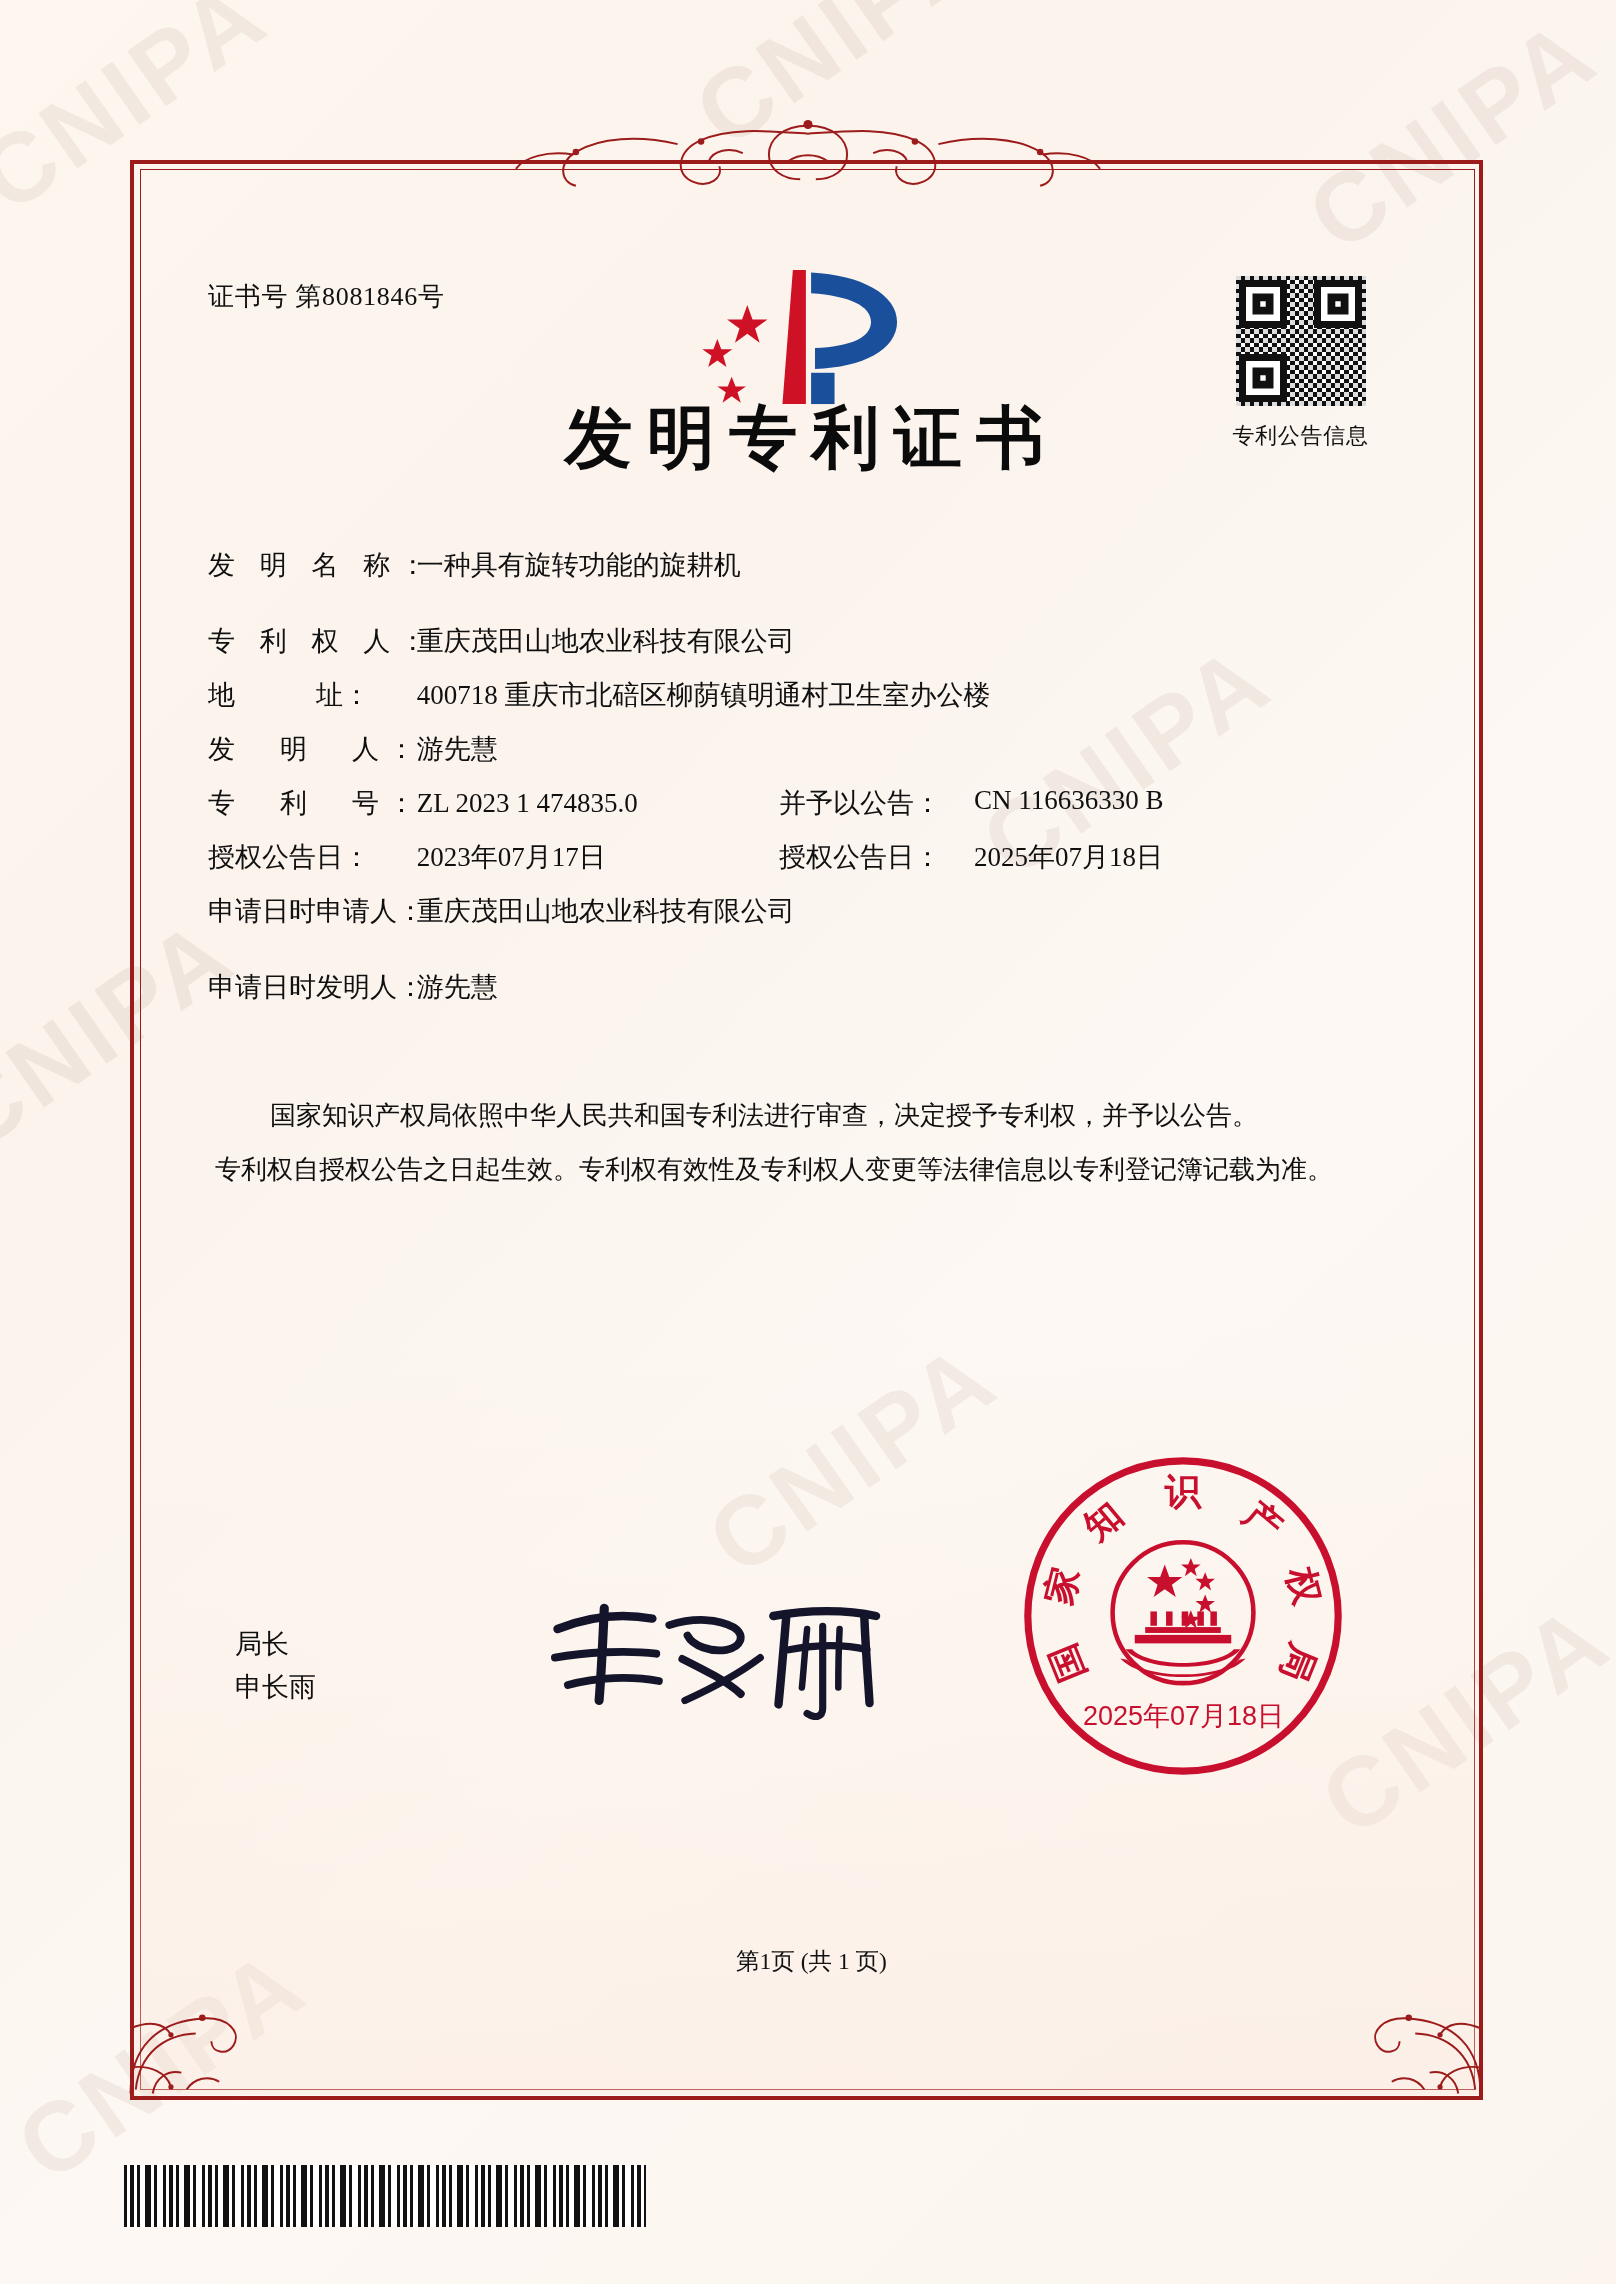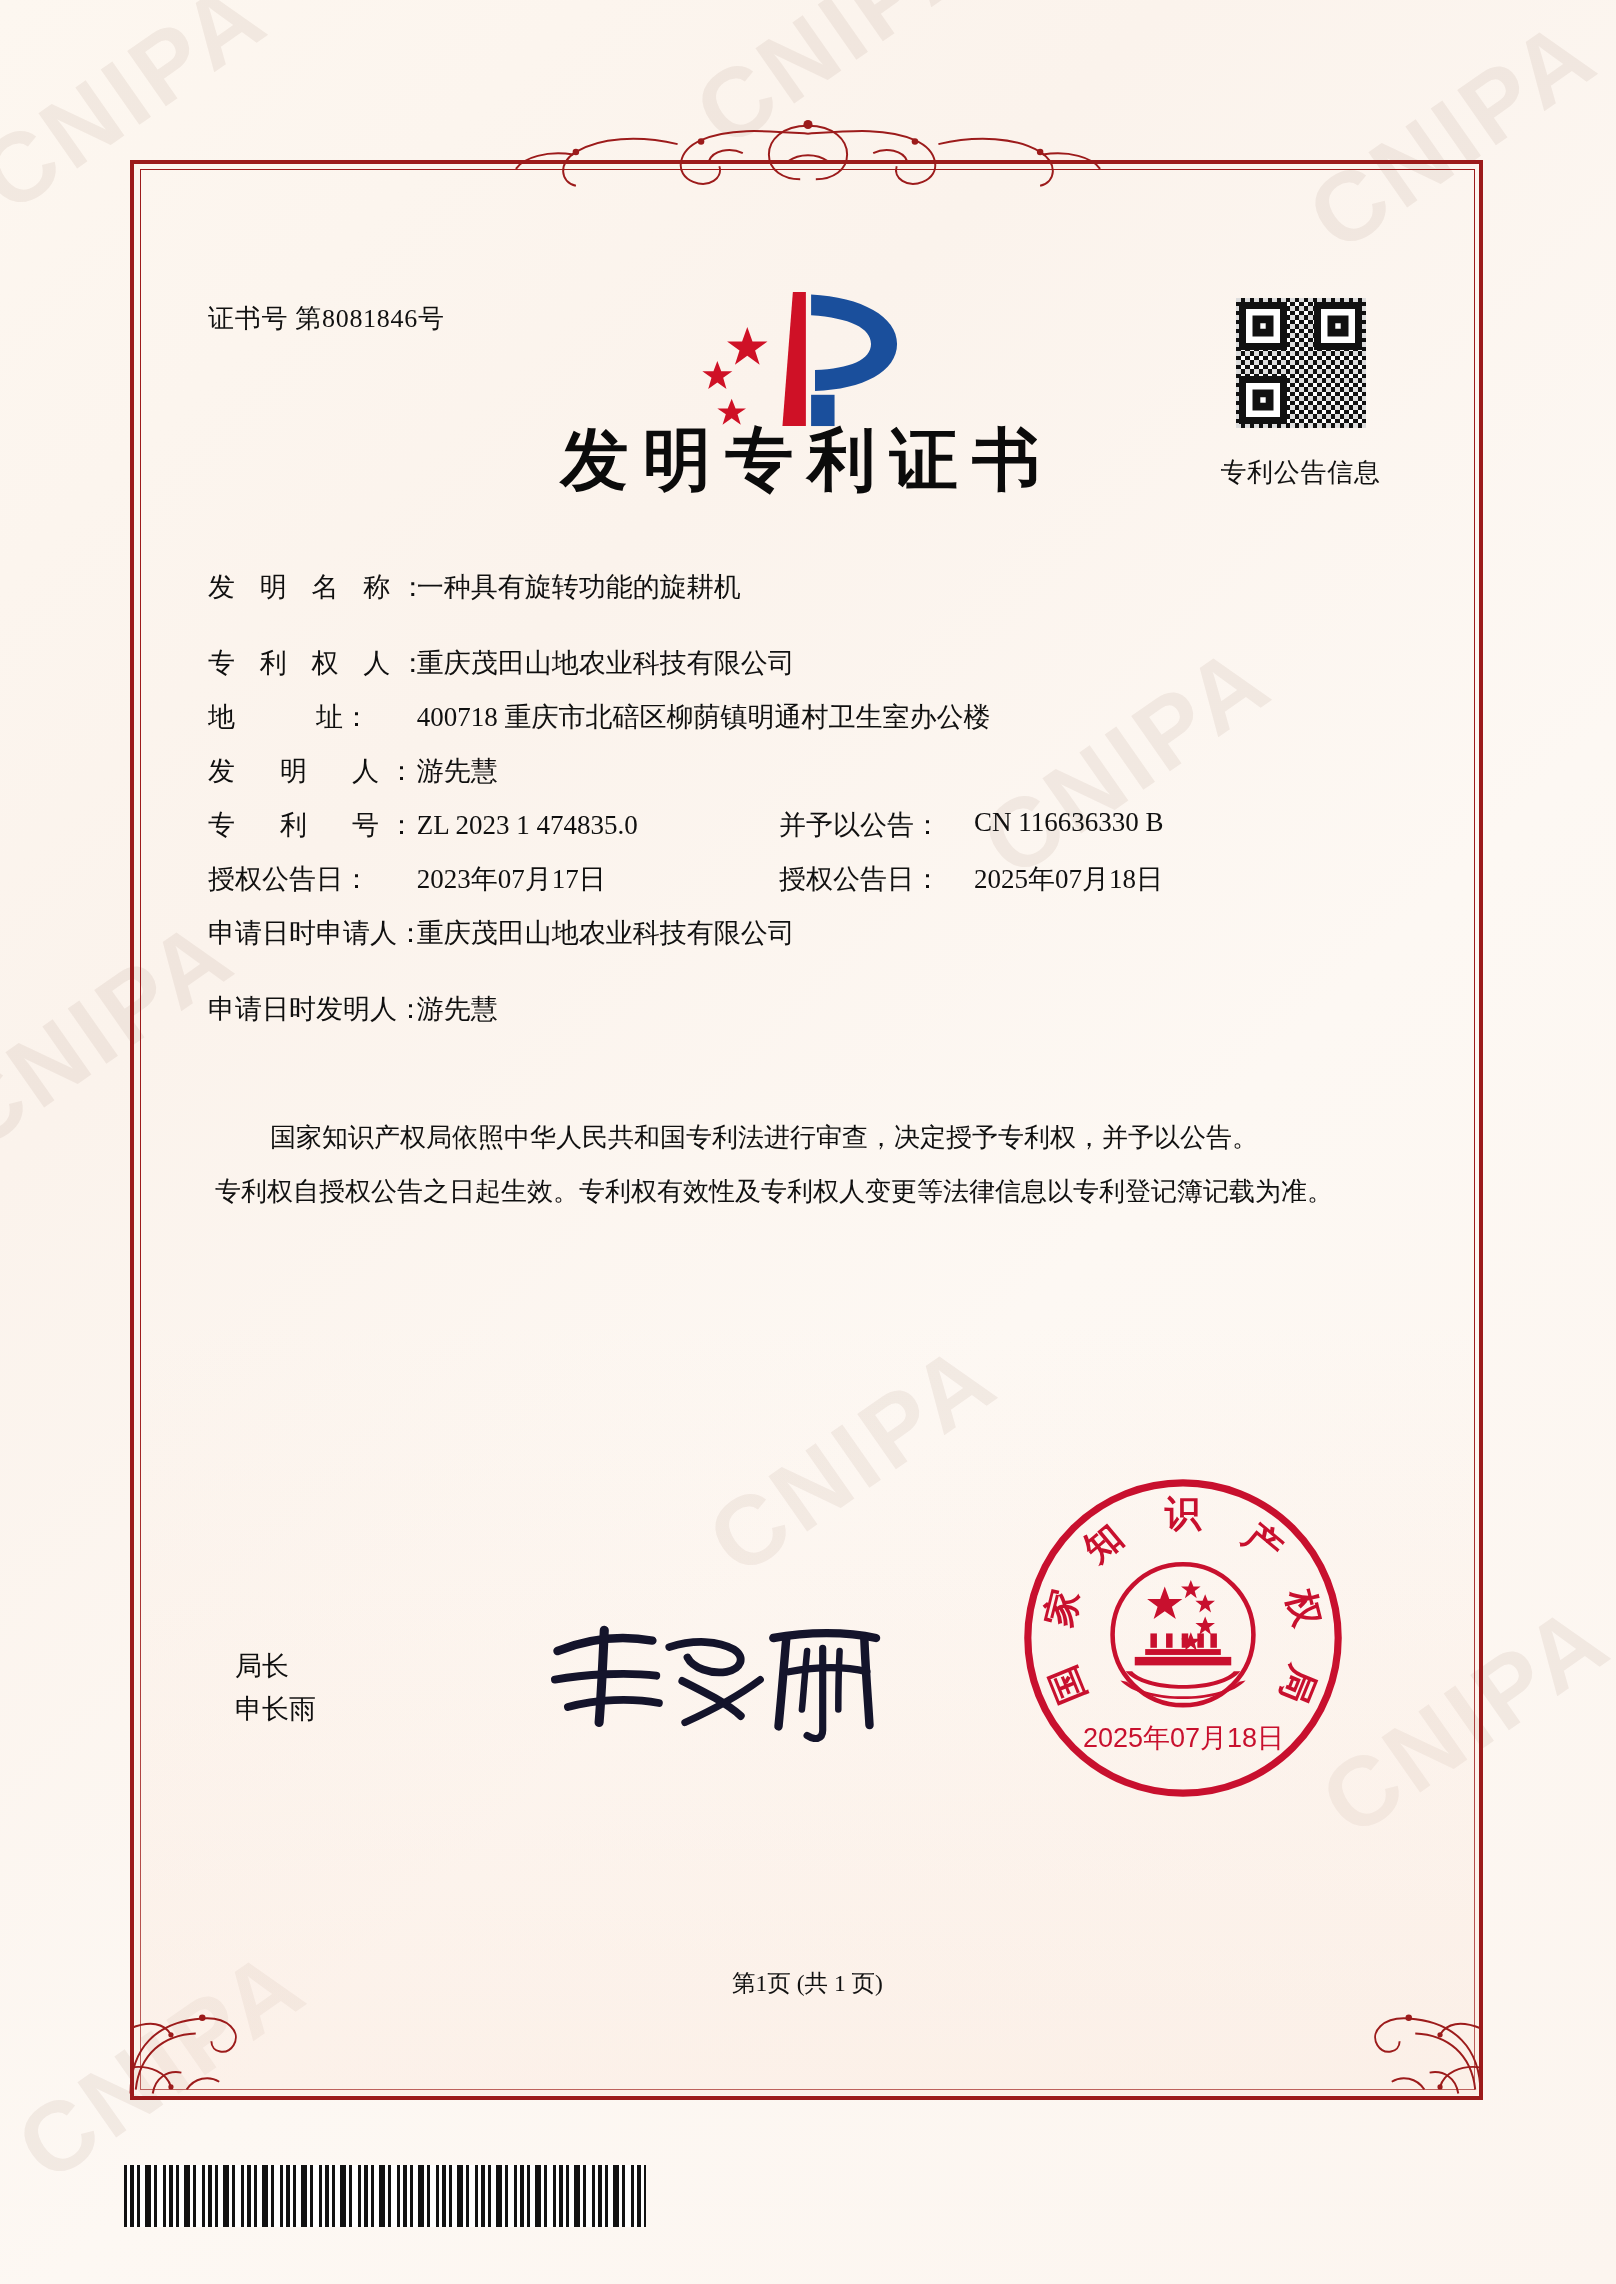--- a/index.html
+++ b/index.html
@@ -84,23 +84,24 @@
     height: 150px;
     pointer-events: none;
   }
   .corner-bl { left: 124px;  top: 1950px; }
   .corner-br { left: 1337px; top: 1950px; transform: scaleX(-1); }
 
   
   .content {
     position: absolute;
     left: 140px;
-    top: 184px;
+    top: 162px;
     width: 1335px;
     height: 1921px;
+    padding-left: 8px;
   }
 
   .cert-number {
     position: absolute;
     left: 68px;
     top: 117px;
     font-size: 26px;
     color: #111;
     letter-spacing: 0.7px;
   }
@@ -138,22 +139,22 @@
     position: absolute;
     width: 34px; height: 34px;
     border: 7.8px solid #111;
     background: #fff;
     box-shadow: inset 0 0 0 6.5px #fff, inset 0 0 0 14.3px #111;
   }
   .qr::before { left: 3.9px;  top: 3.9px; }
   .qr::after  { right: 3.9px; top: 3.9px; }
   .qr i       { left: 3.9px;  bottom: 3.9px; }
   .qr-label {
-    margin-top: 27px;
-    font-size: 26px;
+    margin-top: 15px;
+    font-size: 22px;
     color: #111;
     letter-spacing: 0.7px;
   }
 
   .main-title {
     position: absolute;
     left: 0;
     top: 231px;
     width: 100%;
     text-align: center;

